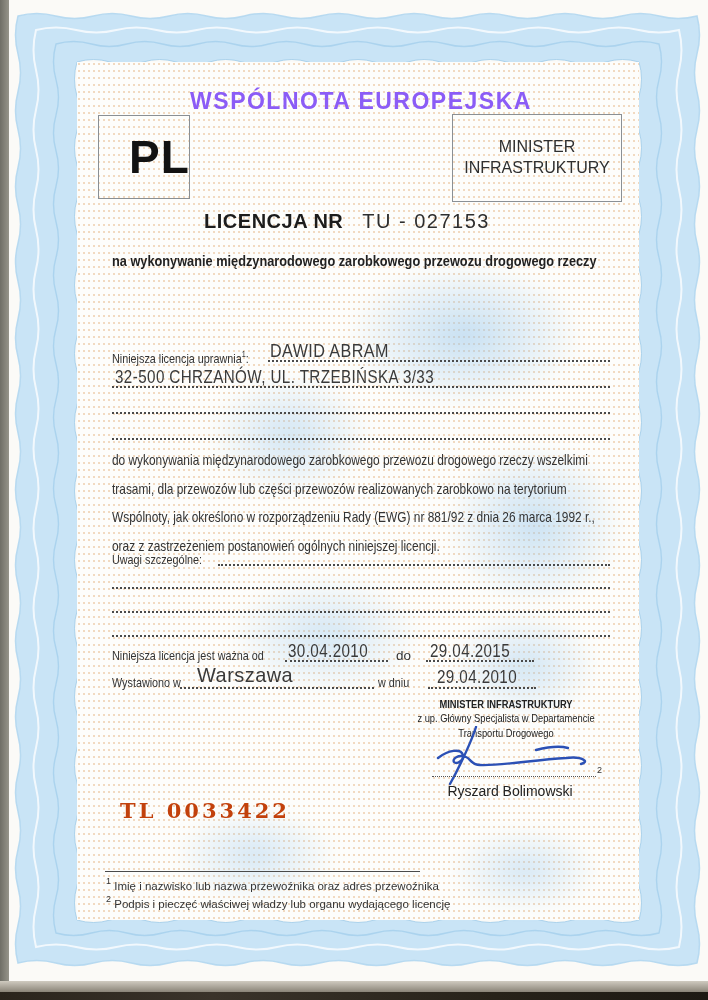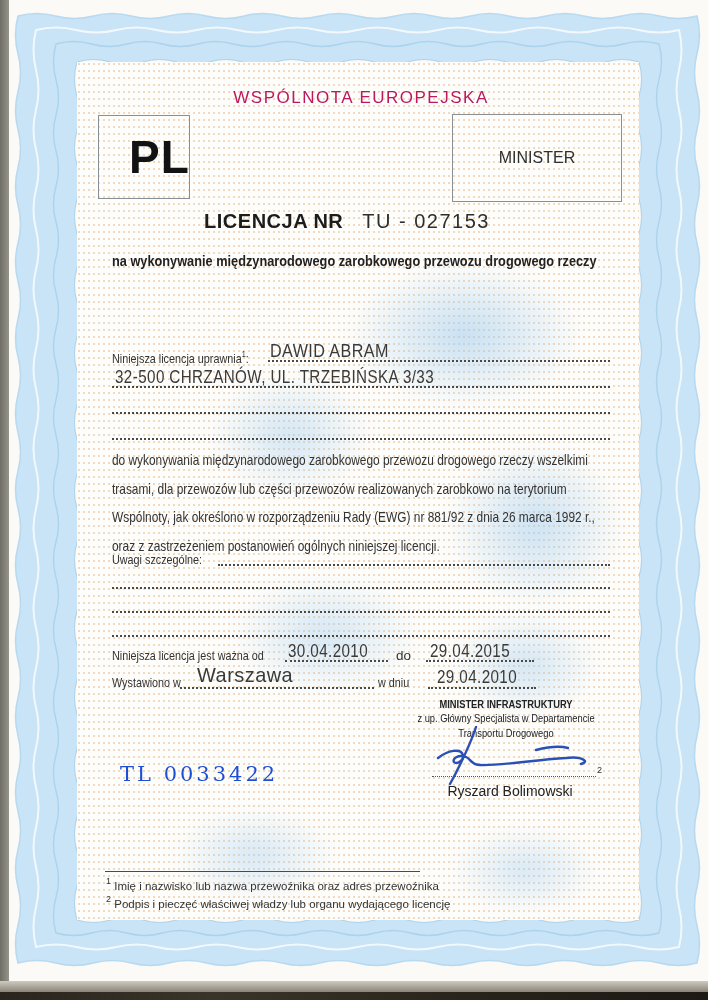--- a/index.html
+++ b/index.html
@@ -26,31 +26,31 @@
     background-size:5px 7px, 4px 5px;
   }
   .blob{border-radius:50%;filter:blur(7px);}
   
   .condense{transform:scaleX(.8);transform-origin:0 50%;white-space:nowrap;}
   .condense85{transform:scaleX(.85);transform-origin:0 50%;white-space:nowrap;}
   .form-label{font-size:13.5px;color:#333;}
   .entry{font-size:19px;color:#3a3a3a;letter-spacing:.5px;}
   .dotline{height:0;border-bottom:2px dotted #4a4a4a;}
   .thin-dotline{height:0;border-bottom:1.7px dotted #555;}
-  .title{font-size:17px;font-weight:normal;letter-spacing:1.5px;color:#be185d;text-align:center;}
+  .title{font-size:23px;font-weight:bold;letter-spacing:1.5px;color:#8b5cf6;text-align:center;}
   .box{border:1px solid #8a8f94;display:flex;align-items:center;justify-content:center;}
   .pl-text{font-size:46px;font-weight:bold;color:#121212;letter-spacing:1px;margin-left:31px;}
   .authority{font-size:16px;color:#2f2f2f;text-align:center;line-height:1.3;}
   .lic-line{text-align:center;white-space:nowrap;}
   .lic-label{font-size:20px;font-weight:bold;color:#1c1c1c;letter-spacing:.5px;}
   .lic-number{font-size:20px;font-weight:400;color:#2e2e2e;letter-spacing:1.5px;}
   .subtitle{font-size:15px;font-weight:bold;color:#222;}
   .body-line{font-size:14.5px;color:#333;line-height:28.6px;}
   .signer-line{font-size:11px;color:#222;line-height:1.3;text-align:center;transform:scaleX(.85);transform-origin:50% 50%;white-space:nowrap;}
-  .serial{font-family:"DejaVu Serif", serif;font-weight:normal;font-size:21px;letter-spacing:3px;color:#1d4ed8;}
+  .serial{font-family:"DejaVu Serif", serif;font-weight:bold;font-size:21px;letter-spacing:3px;color:#c2410c;margin-top:36px;}
   .fn{font-size:11.5px;color:#333;white-space:nowrap;}
   sup{font-size:9px;vertical-align:6px;}
   .sig-sup{font-size:9px;color:#333;}
 </style>
 </head>
 <body>
 
 <div class="abs scan-left"></div>
 <div class="abs scan-bottom-soft"></div>
 <div class="abs scan-bottom"></div>
@@ -75,20 +75,21 @@
 
 <div class="abs title" style="left:14px;right:0;top:88px;">WSPÓLNOTA EUROPEJSKA</div>
 
 <div class="abs box" style="left:98px;top:115px;width:90px;height:82px;">
   <span class="pl-text">PL</span>
 </div>
 
 <div class="abs box" style="left:452px;top:114px;width:168px;height:86px;">
   <div class="authority">
     <div>MINISTER</div>
+    <div>INFRASTRUKTURY</div>
   </div>
 </div>
 
 <div class="abs lic-line" style="left:0;right:14px;top:210px;">
   <span class="lic-label">LICENCJA NR</span>
   <span style="display:inline-block;width:10px;"></span>
   <span class="lic-number">TU - 027153</span>
 </div>
 
 <div class="abs subtitle condense85" style="left:112px;top:252px;">na wykonywanie międzynarodowego zarobkowego przewozu drogowego rzeczy</div>

